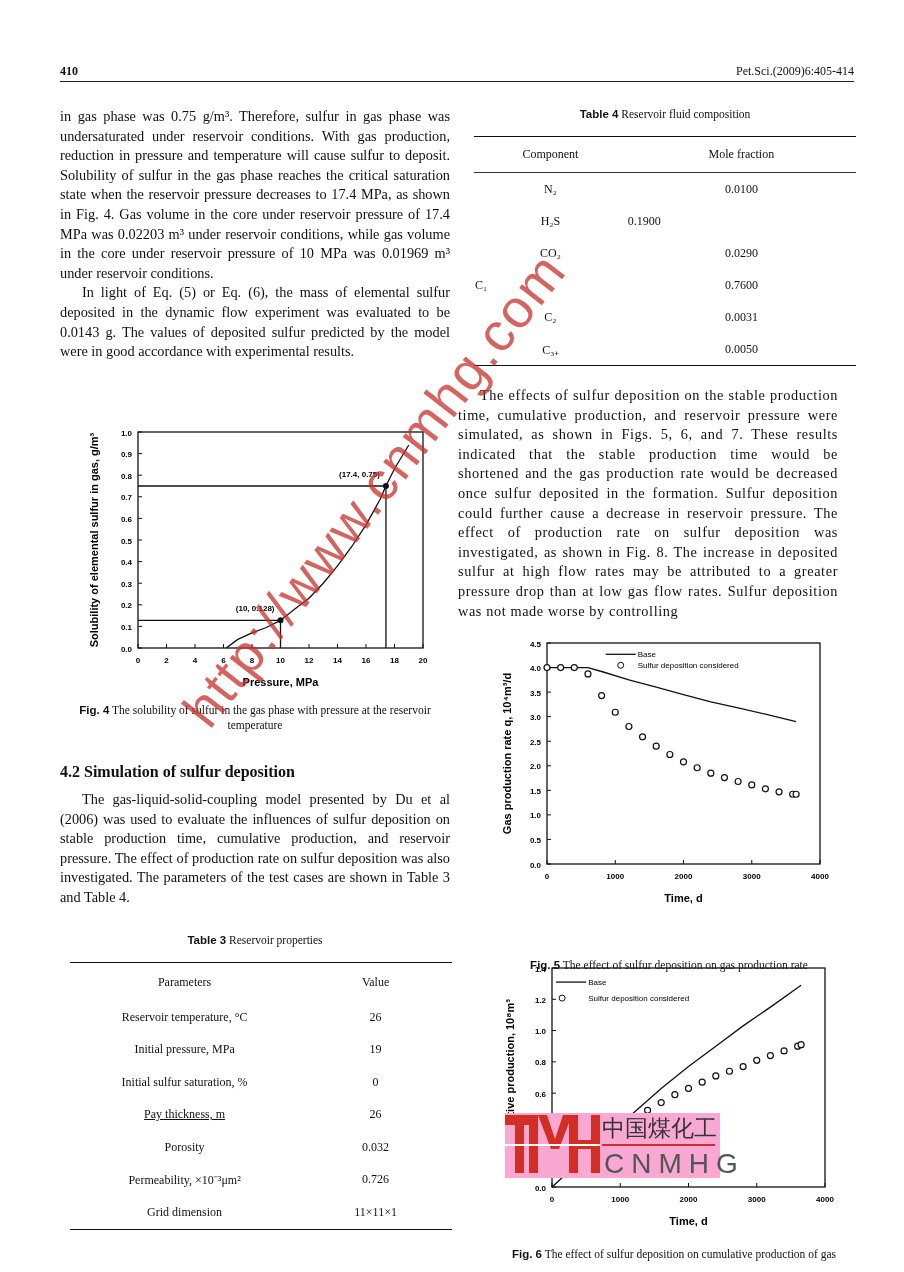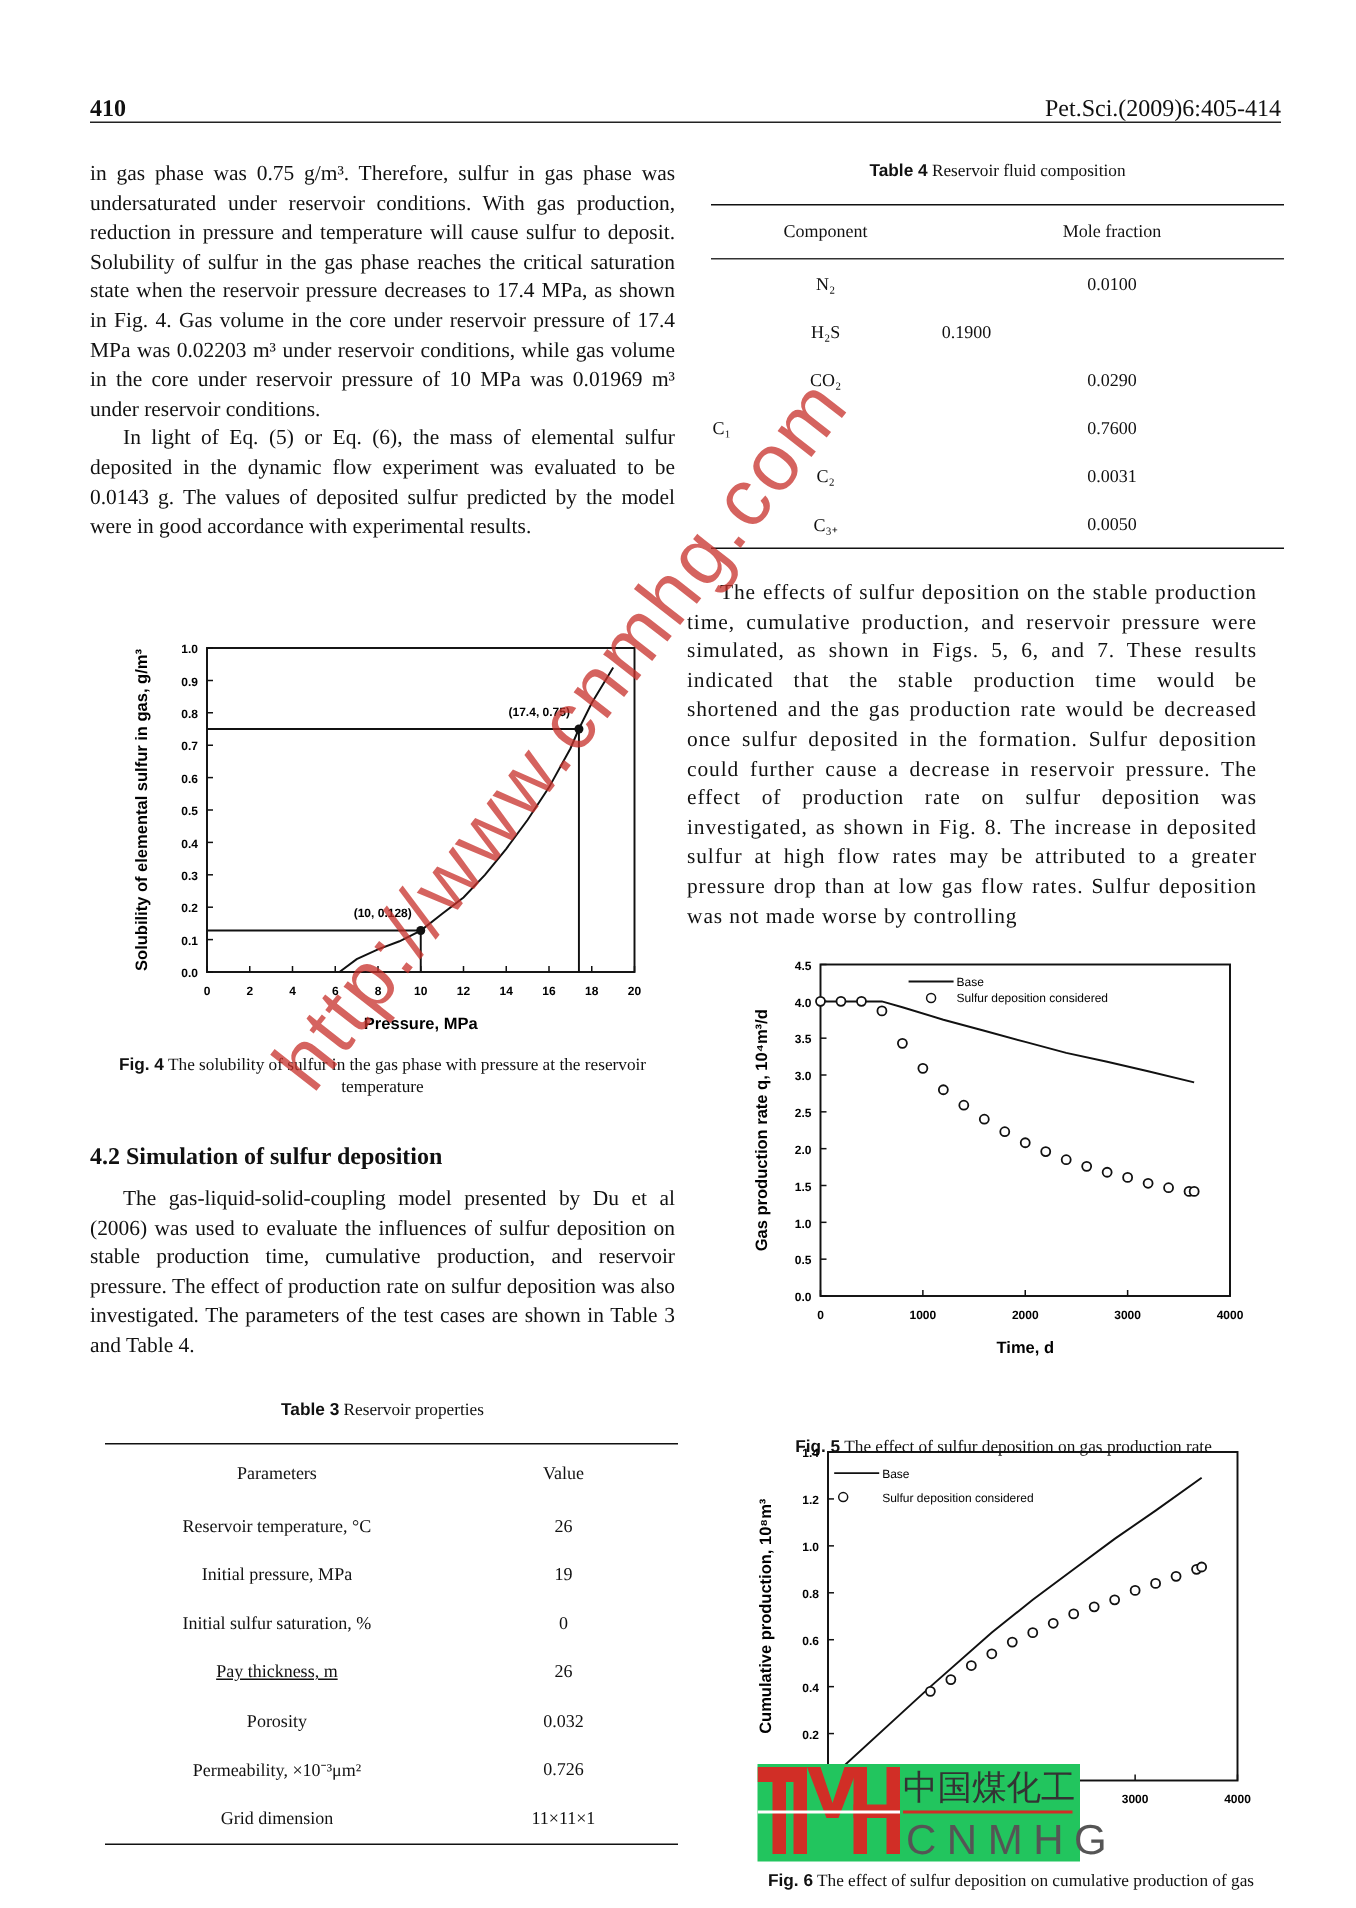--- a/index.html
+++ b/index.html
@@ -1,18 +1,18 @@
 <!DOCTYPE html>
 <html><head>
 <meta charset="utf-8">
 <style>
   html,body{margin:0;padding:0;background:#fff;}
   body{width:904px;height:1272px;position:relative;overflow:hidden;font-family:"Liberation Serif",serif;color:#111;}
   .abs{position:absolute;}
-  .hdr{font-size:16px;top:64px;}
+  .hdr{font-size:12px;top:64px;}
   .hdr-rule{position:absolute;left:60px;right:50px;top:81px;height:0;border-top:1.5px solid #222;}
   .para{position:absolute;font-size:14.3px;line-height:19.6px;text-align:justify;}
   .para p{margin:0;}
   .indent{text-indent:22px;}
   .wide{letter-spacing:0.6px;}
   .caption{position:absolute;font-size:11.5px;text-align:center;line-height:15px;}
   .caption b{font-family:"Liberation Sans",sans-serif;font-weight:900;}
   .section{position:absolute;font-size:16px;font-weight:bold;}
   table.tbl{border-collapse:collapse;font-size:12px;}
   table.tbl th{font-weight:normal;}
@@ -315,21 +315,21 @@
     <text x="98.125" y="27.078571428571394" font-size="8">Base</text>
     <circle cx="72.125" cy="40.078571428571394" r="3" fill="#fff" stroke="#111"></circle>
     <text x="98.125" y="43.078571428571394" font-size="8">Sulfur deposition considered</text>
   </svg>
 <div class="caption" style="left:474px;top:1247px;width:400px;">
   <b>Fig. 6</b>
   <span>The effect of sulfur deposition on cumulative production of gas</span>
 </div>
 
 <div class="wm" style="left:170px;top:700px;font-size:54px;transform:rotate(-52deg);transform-origin:left top;opacity:0.75;white-space:nowrap;letter-spacing:2px;">http://www.cnmhg.com</div>
-<div class="abs" style="left:505px;top:1176px;width:215px;height:65px;background:#22c55e;">
+<div class="abs" style="left:505px;top:1113px;width:215px;height:65px;background:#f9a8d4;">
   <svg width="95" height="60" style="position:absolute;left:0;top:2px;">
     <rect x="0" y="0" width="30" height="10" fill="#d12e26"></rect>
     <rect x="10" y="0" width="9" height="58" fill="#d12e26"></rect>
     <rect x="24" y="0" width="9" height="58" fill="#d12e26"></rect>
     <polygon points="33,0 42,0 50,24 58,0 67,0 54,34 46,34" fill="#d12e26"></polygon>
     <rect x="64" y="0" width="9" height="58" fill="#d12e26"></rect>
     <rect x="64" y="25" width="30" height="9" fill="#d12e26"></rect>
     <rect x="86" y="0" width="9" height="58" fill="#d12e26"></rect>
     <rect x="0" y="29" width="95" height="2" fill="#fff"></rect>
   </svg>

